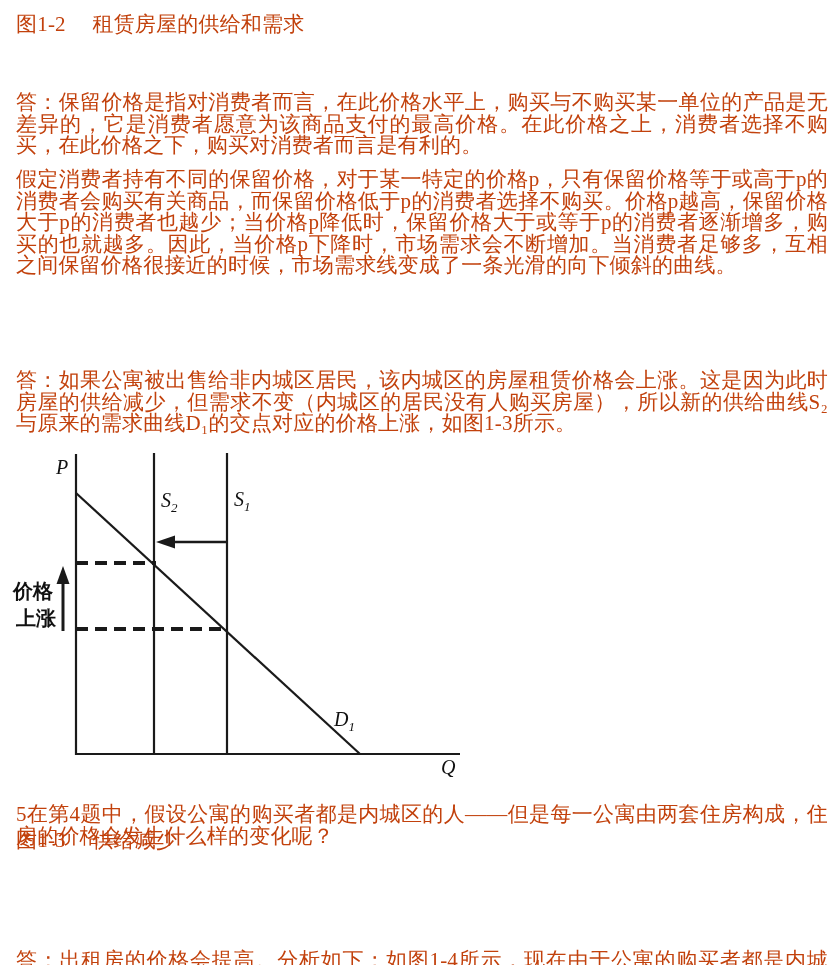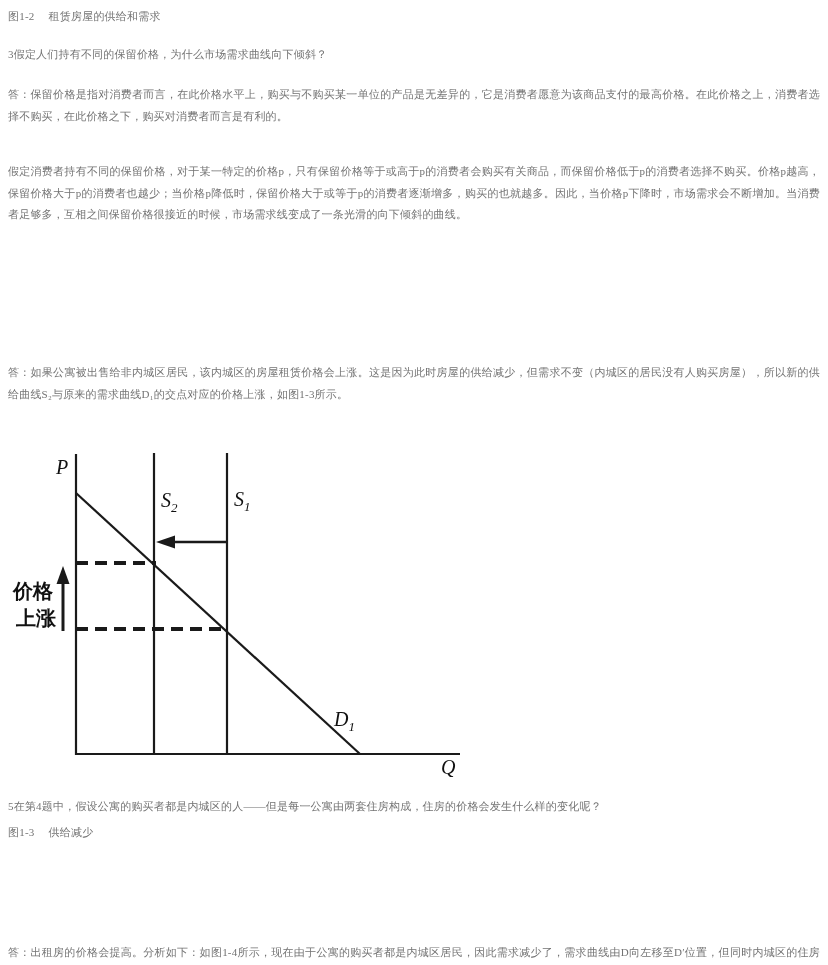--- a/index.html
+++ b/index.html
@@ -13,26 +13,26 @@
     height: 965px;
     background: #ffffff;
     color: #000000;
     font-family: "Liberation Serif", "DejaVu Serif", serif;
     overflow: hidden;
   }
   .txt {
     position: absolute;
     left: 8px;
     width: 812px;
-    margin: 0;
-    font-size: 11px;
+    margin: 8px;
+    font-size: 21px;
     line-height: 21.5px;
     text-align: justify;
     letter-spacing: 0.2px;
-    color: #737373;
+    color: #c2410c;
   }
   .single {
     text-align: left;
     white-space: nowrap;
   }
   .diagram {
     position: absolute;
     left: 0;
     top: 445px;
   }
@@ -58,21 +58,20 @@
     fill: #111111;
   }
 </style>
 </head>
 <body>
 
 <div class="page">
 
   <p class="txt single" style="top:6px">图1-2　 租赁房屋的供给和需求</p>
 
-  <p class="txt single" style="top:44px">3假定人们持有不同的保留价格，为什么市场需求曲线向下倾斜？</p>
 
   <p class="txt" style="top:161px">假定消费者持有不同的保留价格，对于某一特定的价格p，只有保留价格等于或高于p的消费者会购买有关商品，而保留价格低于p的消费者选择不购买。价格p越高，保留价格大于p的消费者也越少；当价格p降低时，保留价格大于或等于p的消费者逐渐增多，购买的也就越多。因此，当价格p下降时，市场需求会不断增加。当消费者足够多，互相之间保留价格很接近的时候，市场需求线变成了一条光滑的向下倾斜的曲线。</p>
 
   <p class="txt" style="top:84px">答：保留价格是指对消费者而言，在此价格水平上，购买与不购买某一单位的产品是无差异的，它是消费者愿意为该商品支付的最高价格。在此价格之上，消费者选择不购买，在此价格之下，购买对消费者而言是有利的。</p>
 
 
   <p class="txt" style="top:362px">答：如果公寓被出售给非内城区居民，该内城区的房屋租赁价格会上涨。这是因为此时房屋的供给减少，但需求不变（内城区的居民没有人购买房屋），所以新的供给曲线S₂与原来的需求曲线D₁的交点对应的价格上涨，如图1-3所示。</p>
 
   <svg class="diagram" width="470" height="340" viewBox="0 0 470 340">
 

